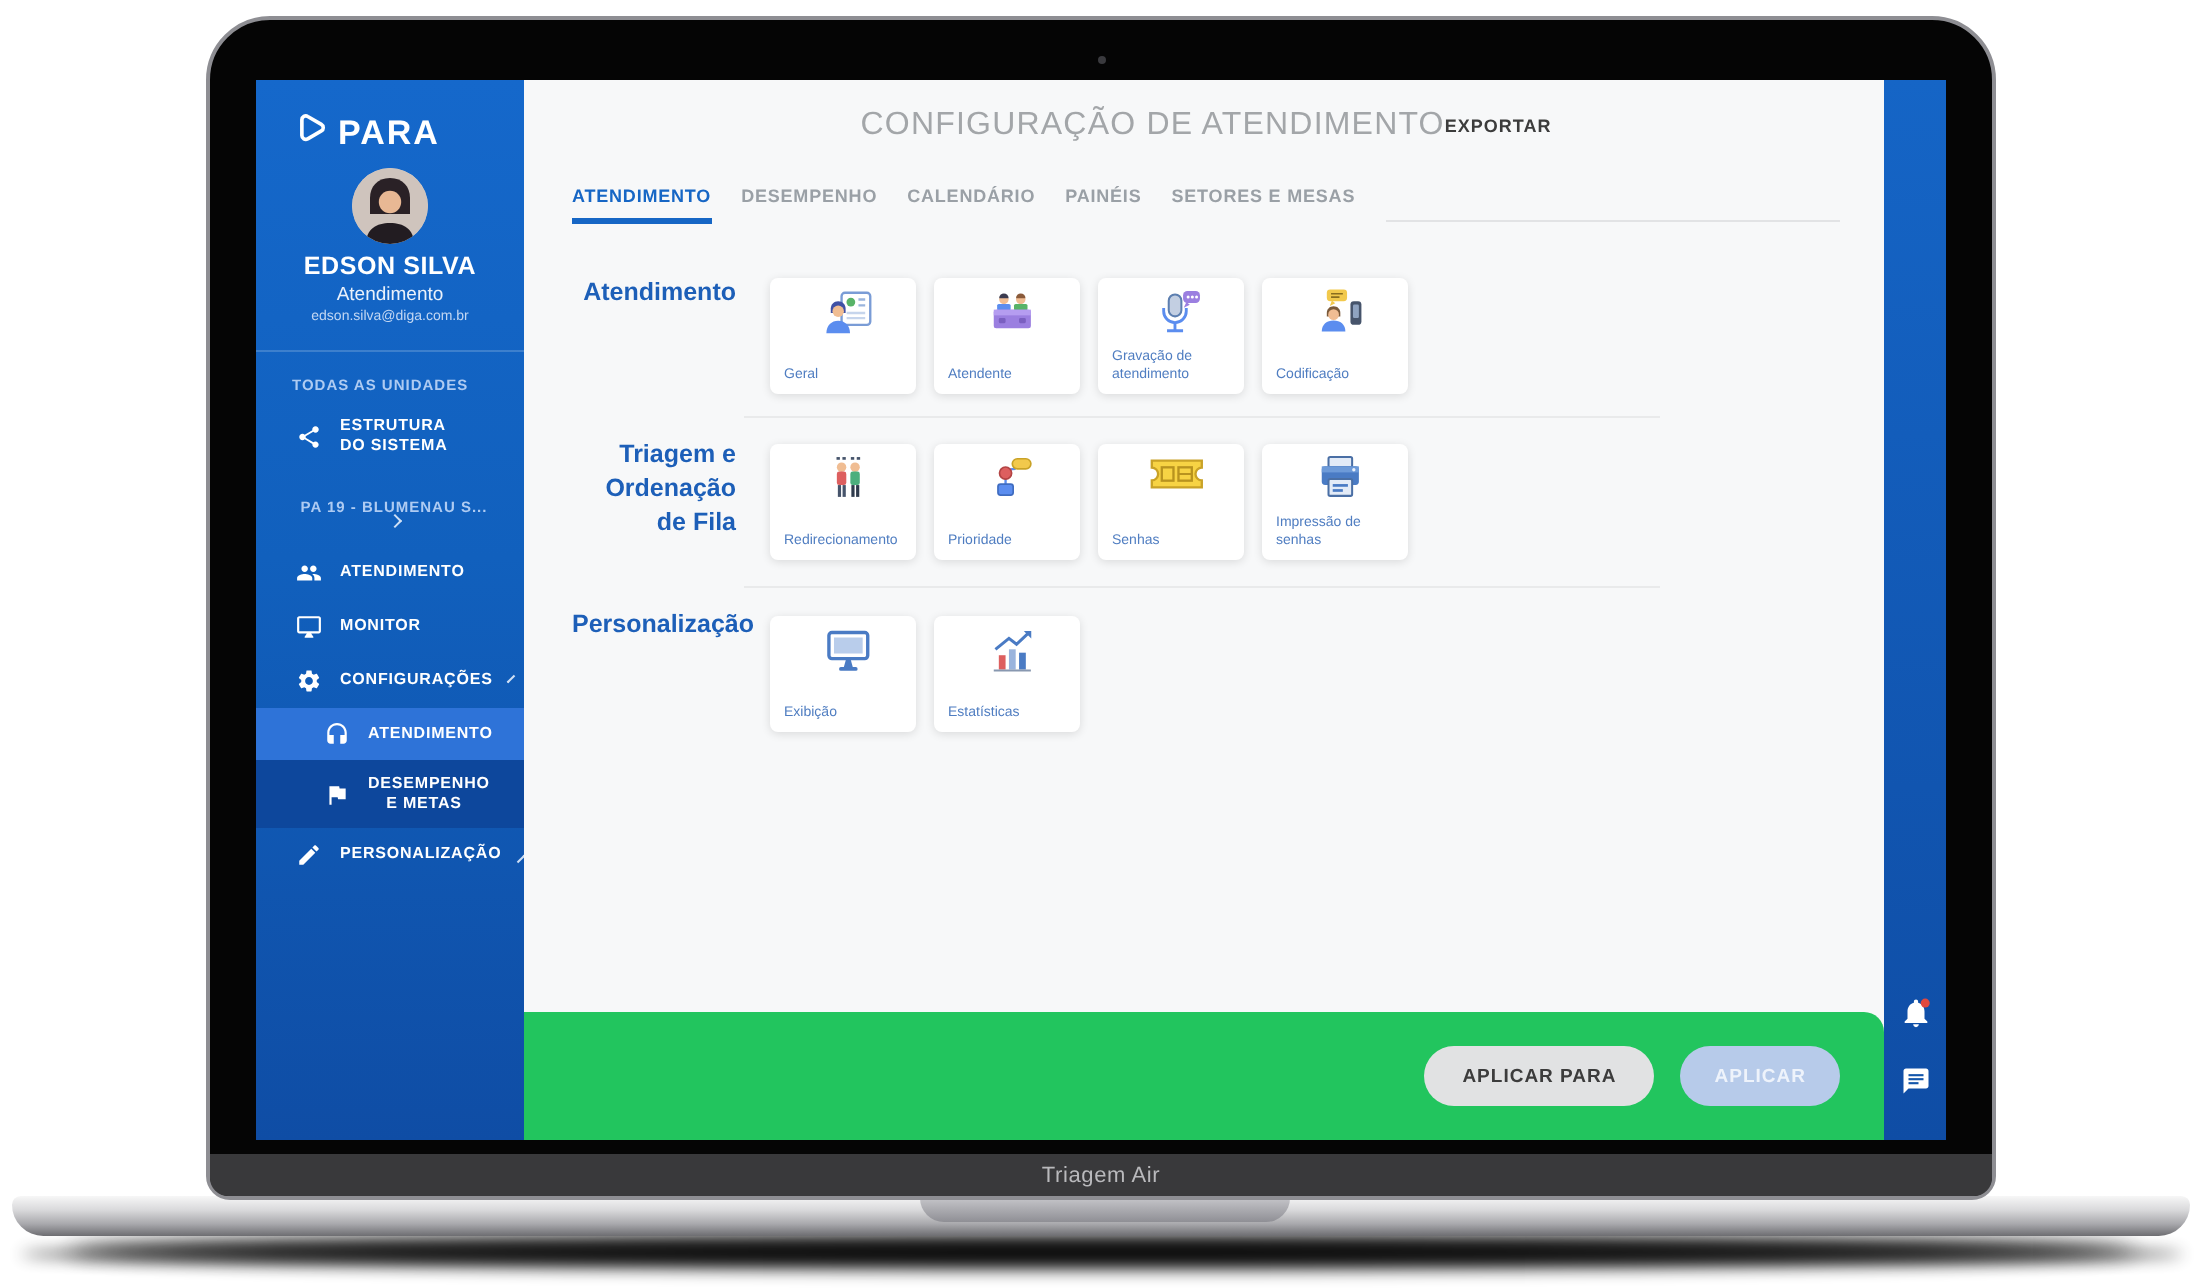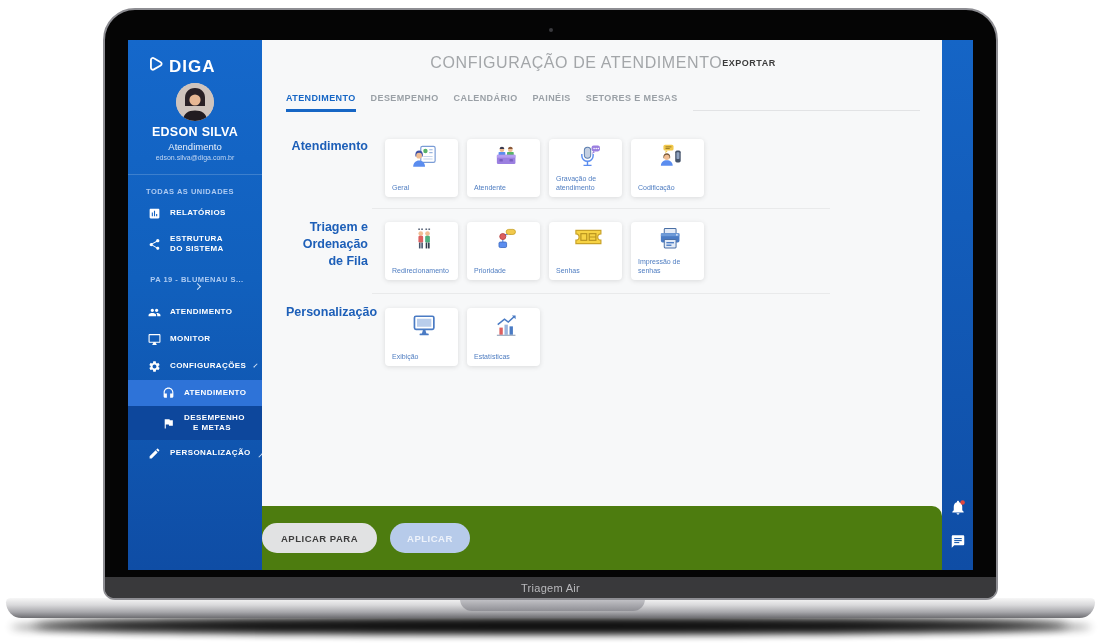--- a/index.html
+++ b/index.html
@@ -57,21 +57,21 @@
   .section-row { padding-left:24px; }
   .row-flex { display:flex; }
   .row-label { width:82px; text-align:right; color:#1d5fb8; font-weight:bold; font-size:12.5px; line-height:1.35; padding-top:10px; }
   .cards { margin-left:17px; display:flex; gap:9px; }
   .r1 .cards{ padding:11px 0 11px; } .r2 .cards{ padding:13px 0 13px; } .r3 .cards{ padding:14px 0 14px; }
   .row-divider { height:1px; background:#e9eaeb; margin-left:86px; width:458px; }
   .card { width:73px; height:58px; background:#fff; border-radius:4px; box-shadow:0 1px 5px rgba(0,0,0,.12); position:relative; cursor:pointer; }
   .card-icon { position:absolute; top:4px; left:50%; transform:translateX(-42%); }
   .card-label { position:absolute; left:7px; right:3px; bottom:5px; font-size:7px; color:#4f7dc1; line-height:1.3; }
 
-  .footer { position:absolute; left:0; bottom:0; width:100%; height:64px; background:#4d7c0f; border-radius:0 10px 0 0; display:flex; align-items:center; justify-content:flex-start; padding-right:22px; gap:13px; }
+  .footer { position:absolute; left:0; bottom:0; width:100%; height:64px; background:#22c55e; border-radius:0 10px 0 0; display:flex; align-items:center; justify-content:flex-end; padding-right:22px; gap:13px; }
   .btn { border:none; border-radius:16px; height:30px; font-family:inherit; font-weight:bold; font-size:9.5px; letter-spacing:.5px; cursor:pointer; }
   .btn-apply-to { background:#e1e2e3; color:#3c3c3c; padding:0 19px; }
   .btn-apply { background:#b7cbea; color:#eef3fb; padding:0 17px; }
 
   
   .right-strip { width:31px; min-width:31px; height:100%; background:linear-gradient(180deg,#1565c6 0%,#11averaged 0%,#0f4da5 100%); background:linear-gradient(180deg,#1565c6 0%,#0f4da5 100%); position:relative; }
   .strip-icon { position:absolute; left:50%; transform:translateX(-50%); cursor:pointer; }
   .bell-pos { bottom:50px; }
   .chat-pos { bottom:17px; }
 </style>
@@ -89,21 +89,21 @@
 
     <div class="screen">
 
       <div class="sidebar">
         <div class="logo-row">
           <span>
             <svg width="19" height="19" viewBox="0 0 24 24">
                 <path d="M7.5 6.2c0-1.9 2.1-3.1 3.7-2.1l8.6 5c1.6.95 1.6 3.2 0 4.1l-8.6 5c-1.6 1-3.7-.2-3.7-2.1z" fill="none" stroke="#ffffff" stroke-width="2.3" stroke-linejoin="round"></path>
               </svg>
           </span>
-          <span class="logo-text">DIGA</span>
+          <span class="logo-text">PARA</span>
         </div>
 
         <div class="avatar-wrap">
           <div class="avatar">
             <svg width="38" height="38" viewBox="0 0 38 38">
               <circle cx="19" cy="19" r="19" fill="#cfc4bd"></circle>
               <path d="M19 5c6.5 0 10 4.5 10 10v8H9v-8c0-5.5 3.5-10 10-10z" fill="#2a2126"></path>
               <circle cx="19" cy="17" r="5.6" fill="#e8b894"></circle>
               <path d="M7 38c0-7.5 5.2-10.5 12-10.5S31 30.5 31 38z" fill="#221c21"></path>
             </svg>
@@ -112,28 +112,20 @@
         <div class="u-name">EDSON SILVA</div>
         <div class="u-role">Atendimento</div>
         <div class="u-email">edson.silva@diga.com.br</div>
 
         <div class="side-divider"></div>
 
         <div class="side-section">
           <span>TODAS AS UNIDADES</span>
         </div>
 
-        <div class="nav-item">
-          <span class="nav-icon">
-            <svg viewBox="0 0 24 24">
-                <path d="M19 3H5c-1.1 0-2 .9-2 2v14c0 1.1.9 2 2 2h14c1.1 0 2-.9 2-2V5c0-1.1-.9-2-2-2zM9 17H7v-7h2v7zm4 0h-2V7h2v10zm4 0h-2v-4h2v4z"></path>
-              </svg>
-          </span>
-          <span>RELATÓRIOS</span>
-        </div>
         <div class="nav-item tall">
           <span class="nav-icon">
             <svg viewBox="0 0 24 24">
                 <path d="M18 16.08c-.76 0-1.44.3-1.96.77L8.91 12.7c.05-.23.09-.46.09-.7s-.04-.47-.09-.7l7.05-4.11c.54.5 1.25.81 2.04.81 1.66 0 3-1.34 3-3s-1.34-3-3-3-3 1.34-3 3c0 .24.04.47.09.7L8.04 9.81C7.5 9.31 6.79 9 6 9c-1.66 0-3 1.34-3 3s1.34 3 3 3c.79 0 1.5-.31 2.04-.81l7.12 4.16c-.05.21-.08.43-.08.65 0 1.61 1.31 2.92 2.92 2.92s2.92-1.31 2.92-2.92-1.31-2.92-2.92-2.92z"></path>
               </svg>
           </span>
           <span style="width:58px;">ESTRUTURA DO SISTEMA</span>
         </div>
 
         <div class="side-section" style="padding-top:14px;flex-direction:column;">

